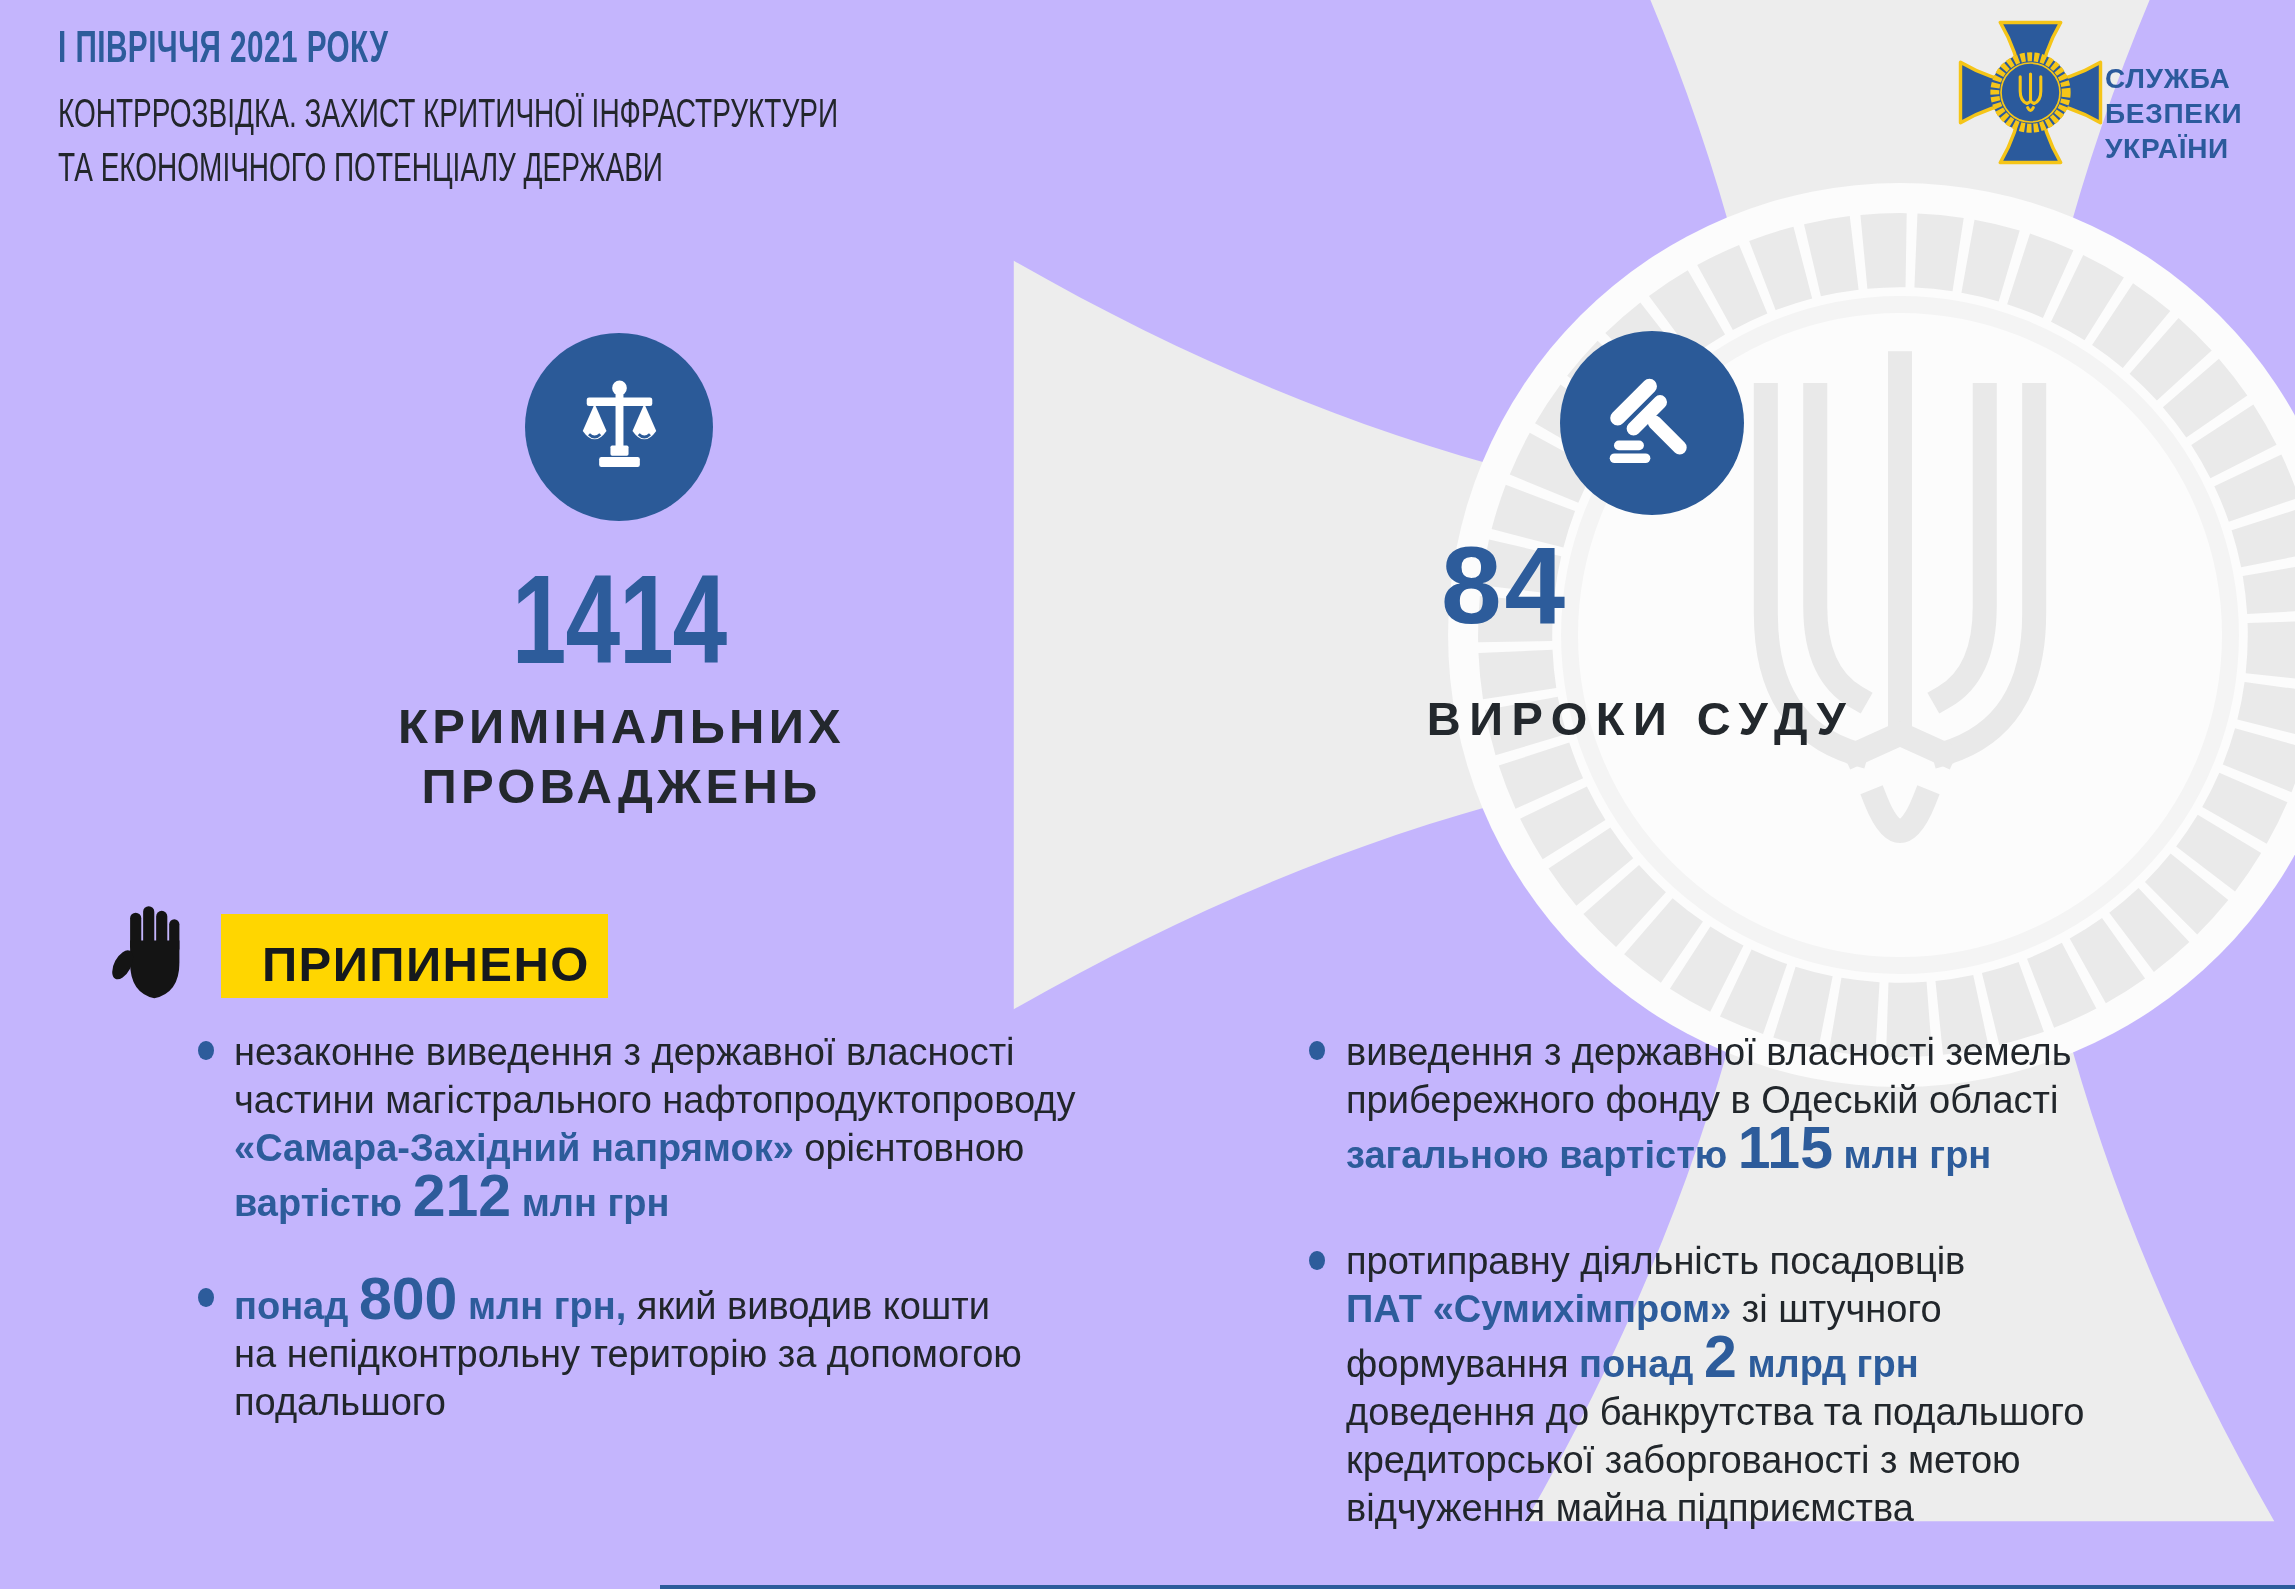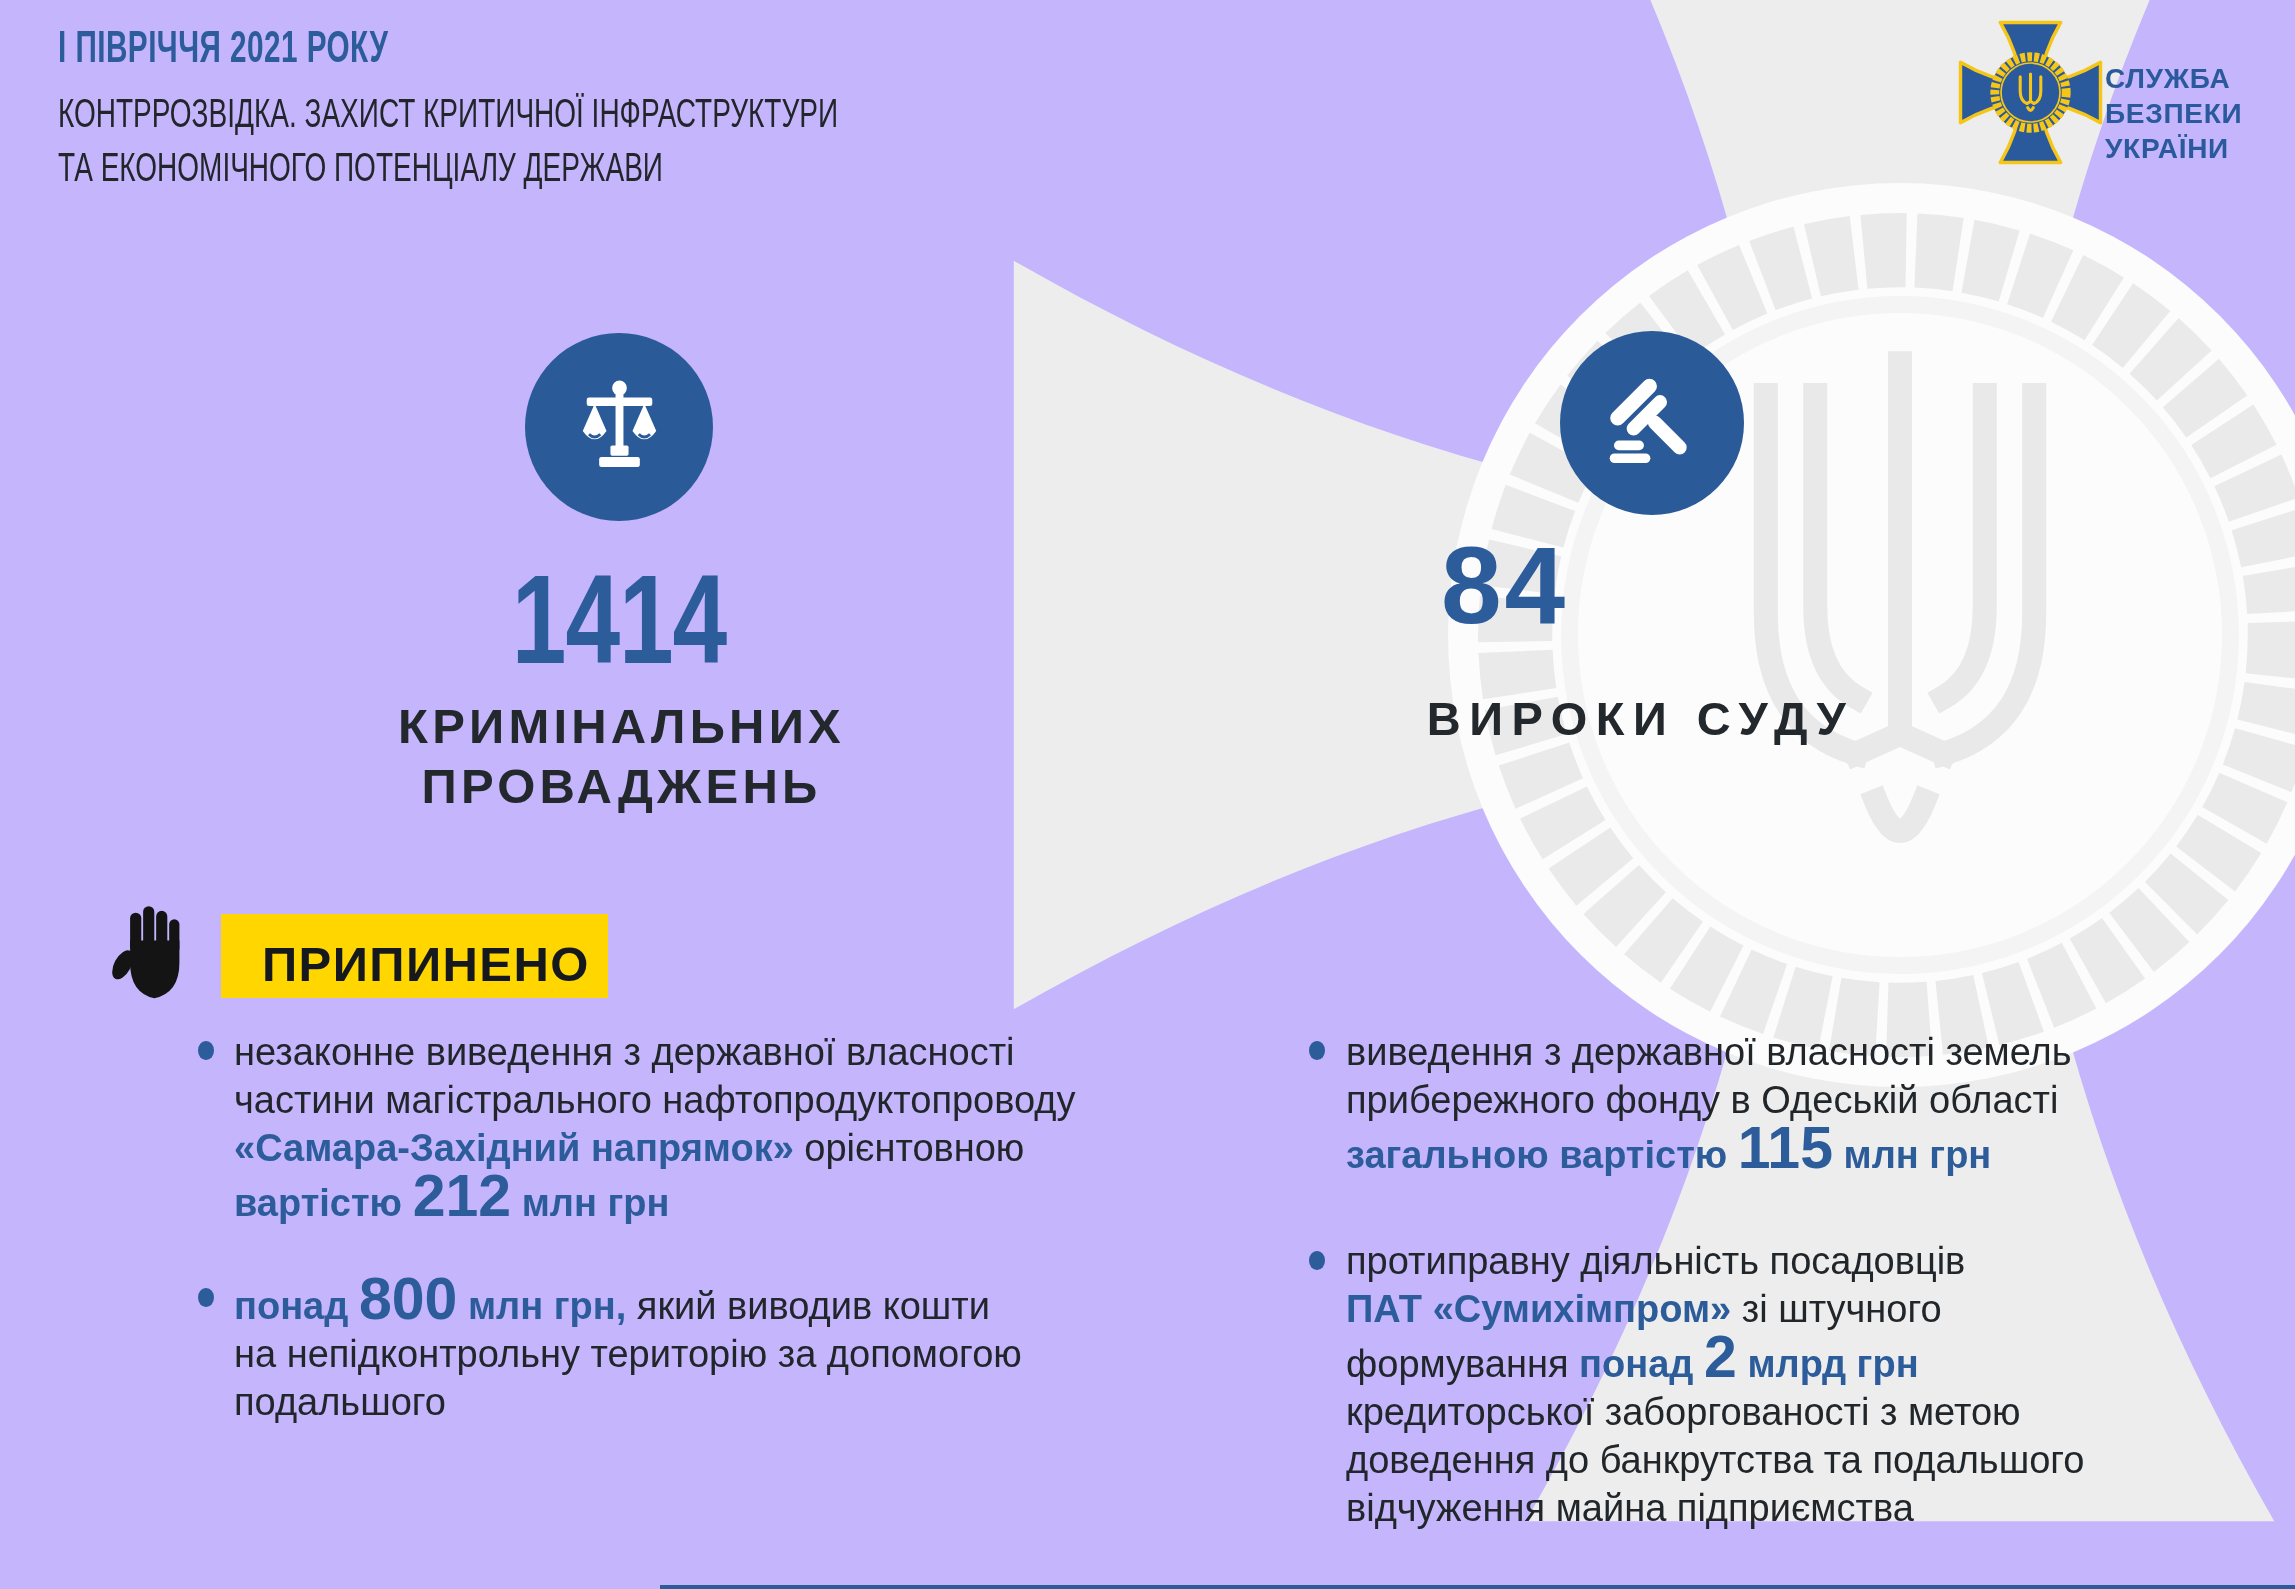--- a/index.html
+++ b/index.html
@@ -209,20 +209,20 @@
     <span class="line"><span>виведення з державної власності земель</span></span>
     <span class="line"><span>прибережного фонду в Одеській області</span></span>
     <span class="line"><span class="acc">загальною вартістю </span><span class="accN">115</span><span class="acc"> млн грн</span></span>
   </div>
 
   <div class="dot dot-R2"></div>
   <div class="bullet-item bi-R2">
     <span class="line"><span>протиправну діяльність посадовців</span></span>
     <span class="line"><span class="acc">ПАТ «Сумихімпром»</span><span> зі штучного</span></span>
     <span class="line"><span>формування </span><span class="acc">понад </span><span class="accN">2</span><span class="acc"> млрд грн</span></span>
+    <span class="line"><span>доведення до банкрутства та подальшого</span></span>
     <span class="line"><span>кредиторської заборгованості з метою</span></span>
-    <span class="line"><span>доведення до банкрутства та подальшого</span></span>
     <span class="line"><span>відчуження майна підприємства</span></span>
   </div>
 
   <div class="bottom-bar"></div>
 </div>
 
 
 </body></html>

